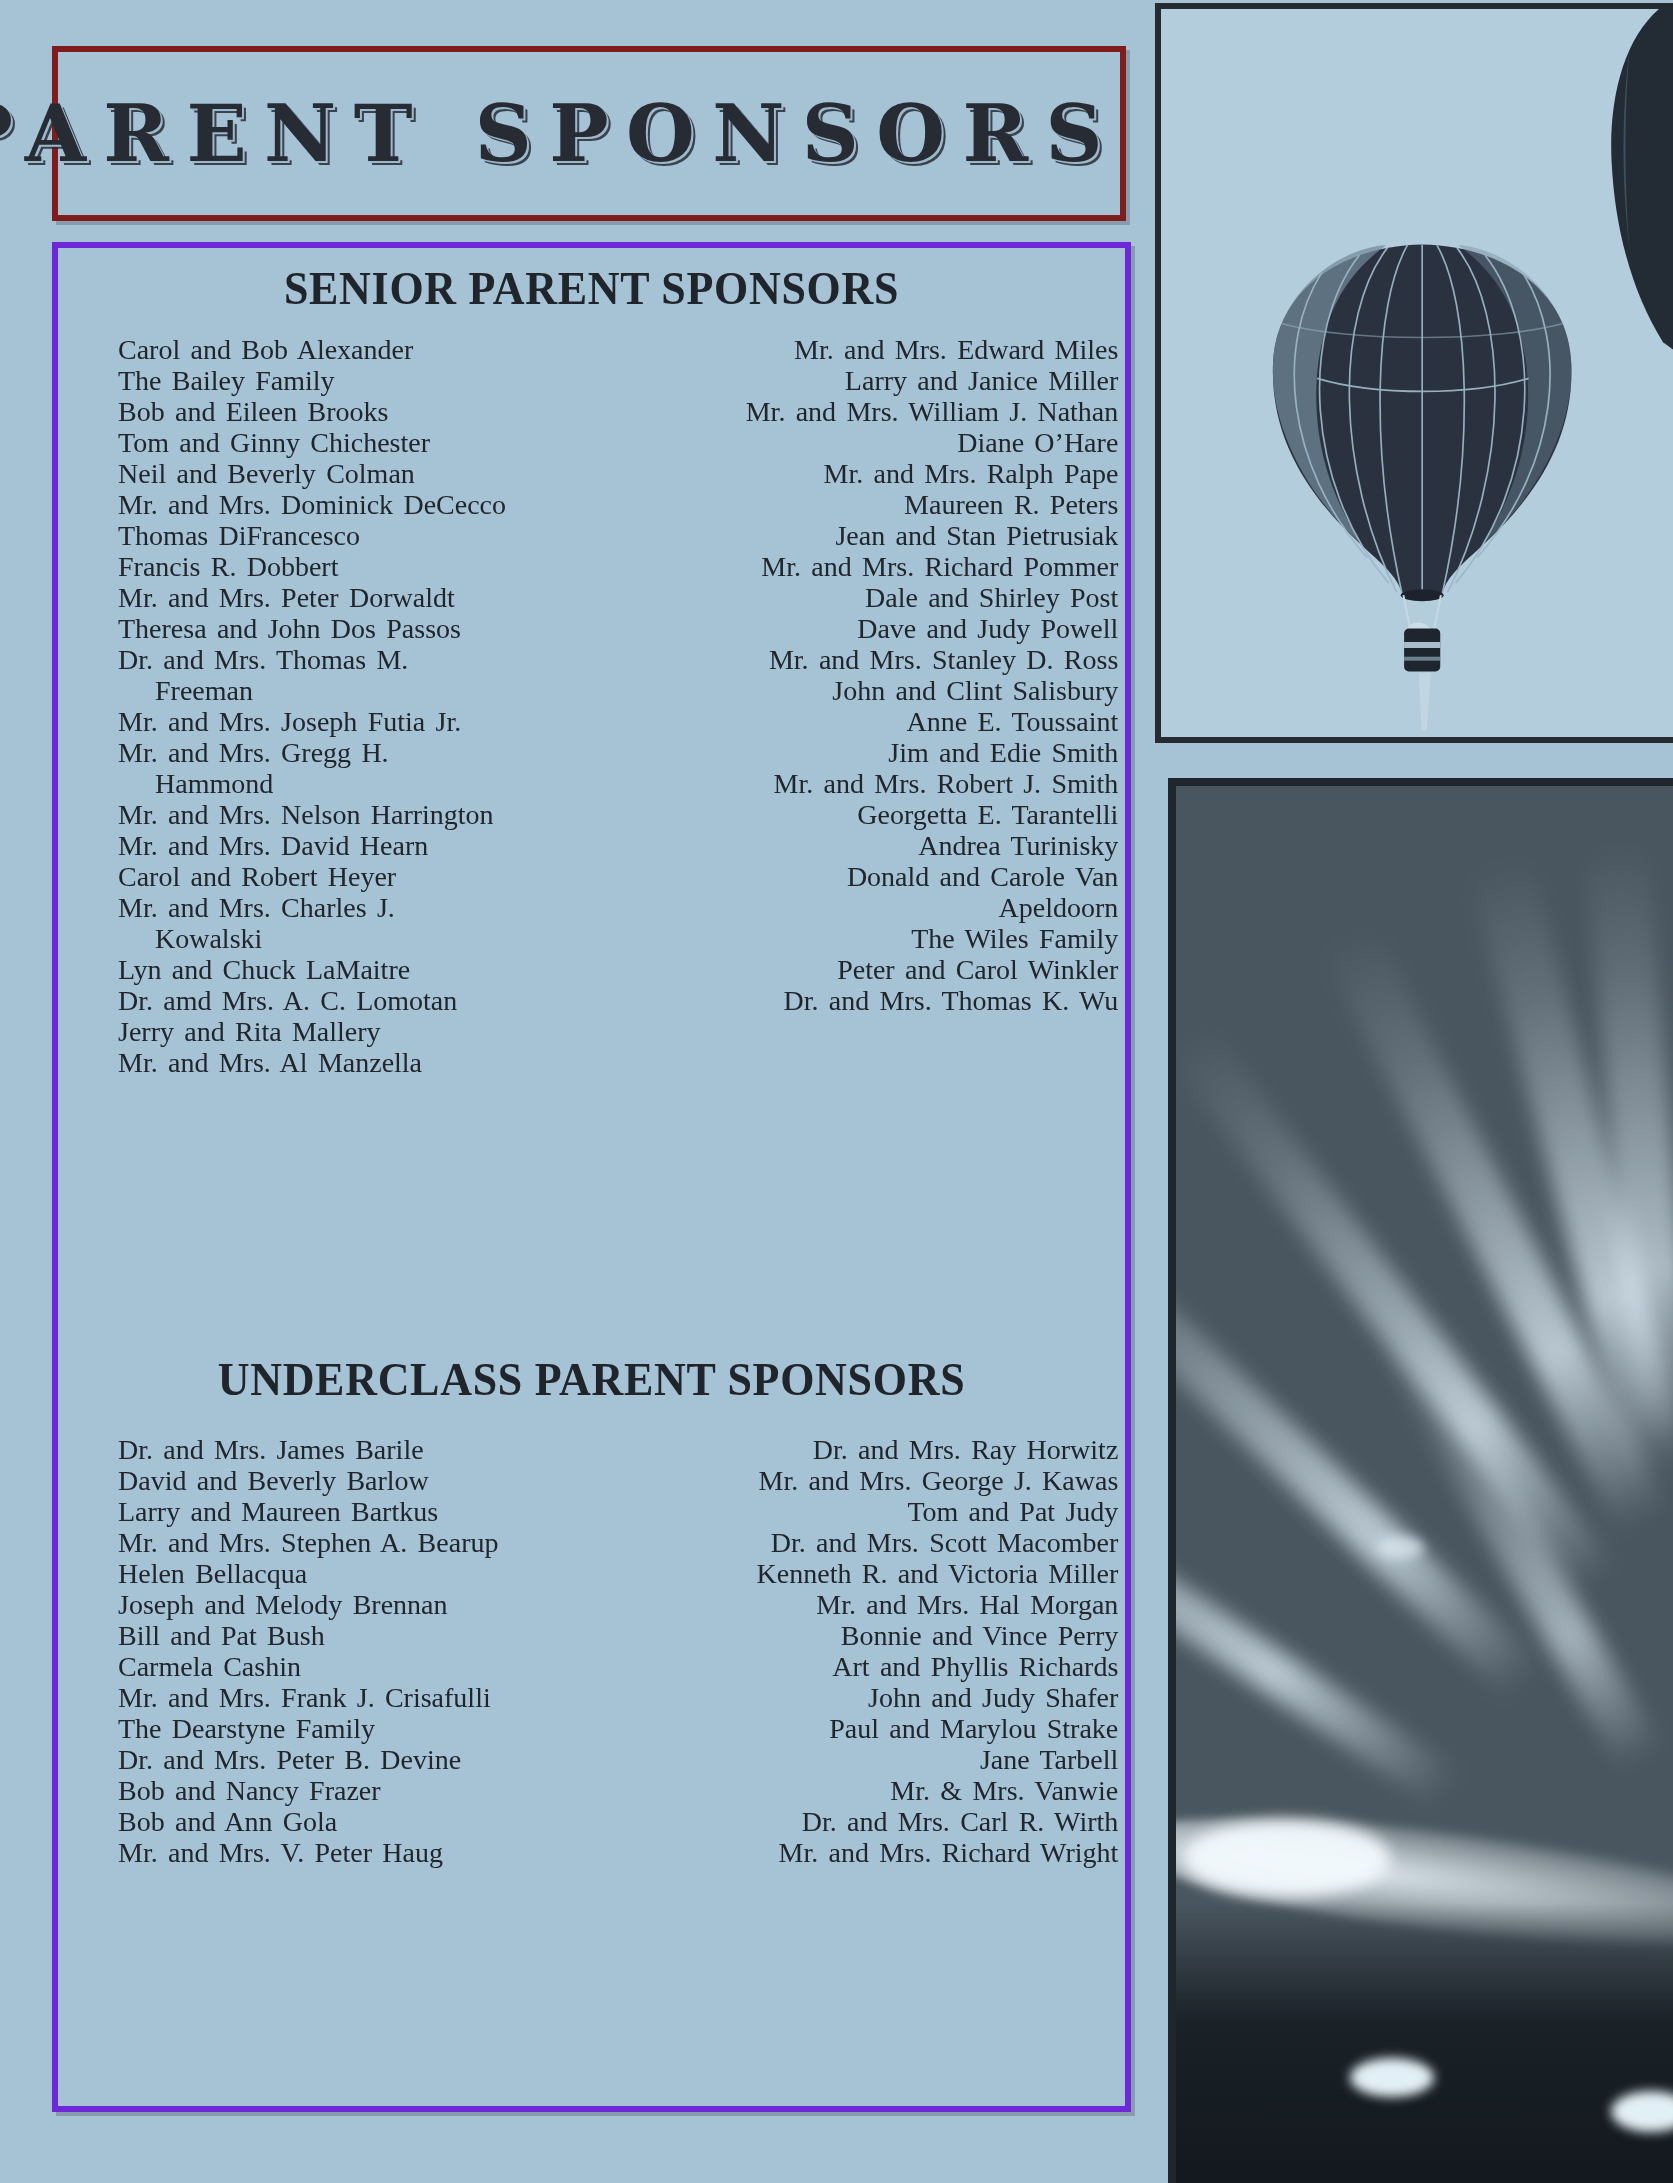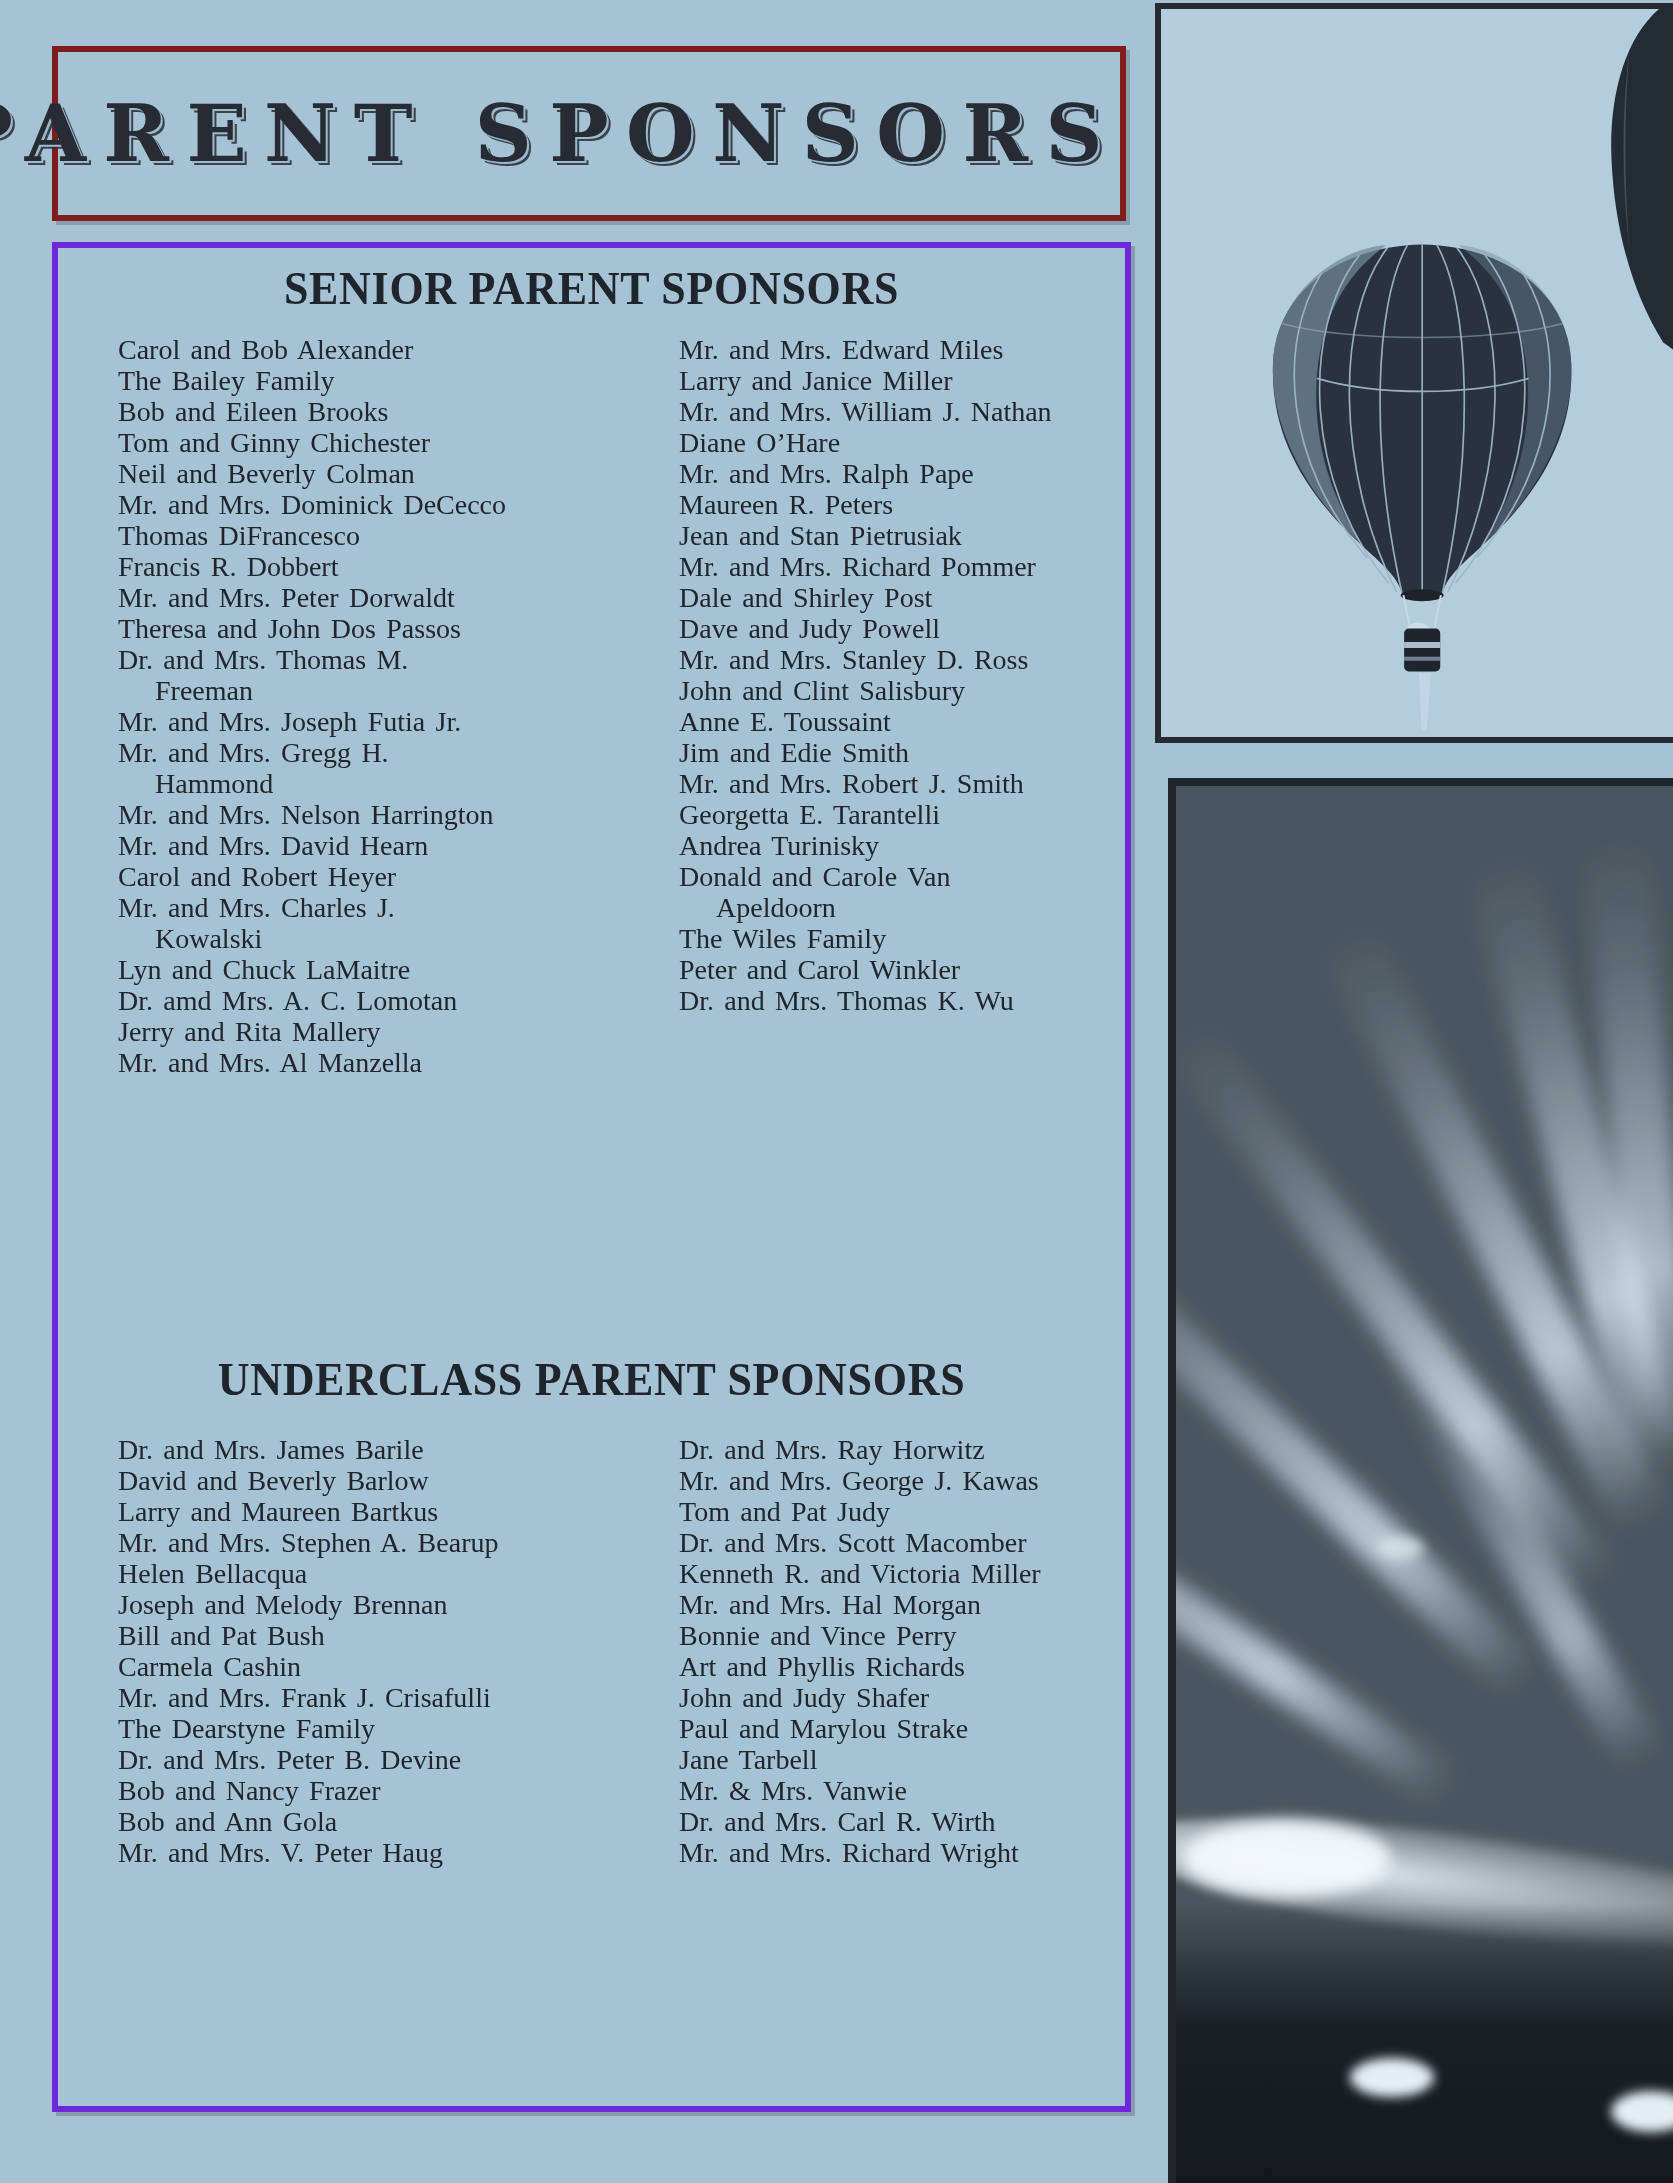--- a/index.html
+++ b/index.html
@@ -38,21 +38,21 @@
   }
   .senior-heading{top:14.7px;}
   .underclass-heading{top:1106px;}
   .columns{
     position:absolute;left:22px;right:6.7px;
     display:flex;align-items:flex-start;
   }
   .senior-cols{top:86px;}
   .under-cols{top:1186px;}
   .col{width:523px;flex:0 0 523px;margin-left:38px;}
-  .col + .col{width:auto;flex:1 1 auto;}
+  .col + .col{width:auto;flex:1 1 auto;text-align:right;}
   .name-line{
     font-size:28px;line-height:31px;
     color:#21262d;word-spacing:3.3px;white-space:nowrap;
   }
   .name-line.cont{padding-left:37px;}
   
   .photo{position:absolute;overflow:hidden;}
   .photo-top{
     left:1155px;top:2.7px;width:519px;height:728px;
     border:6.7px solid #262b31;border-right:none;

